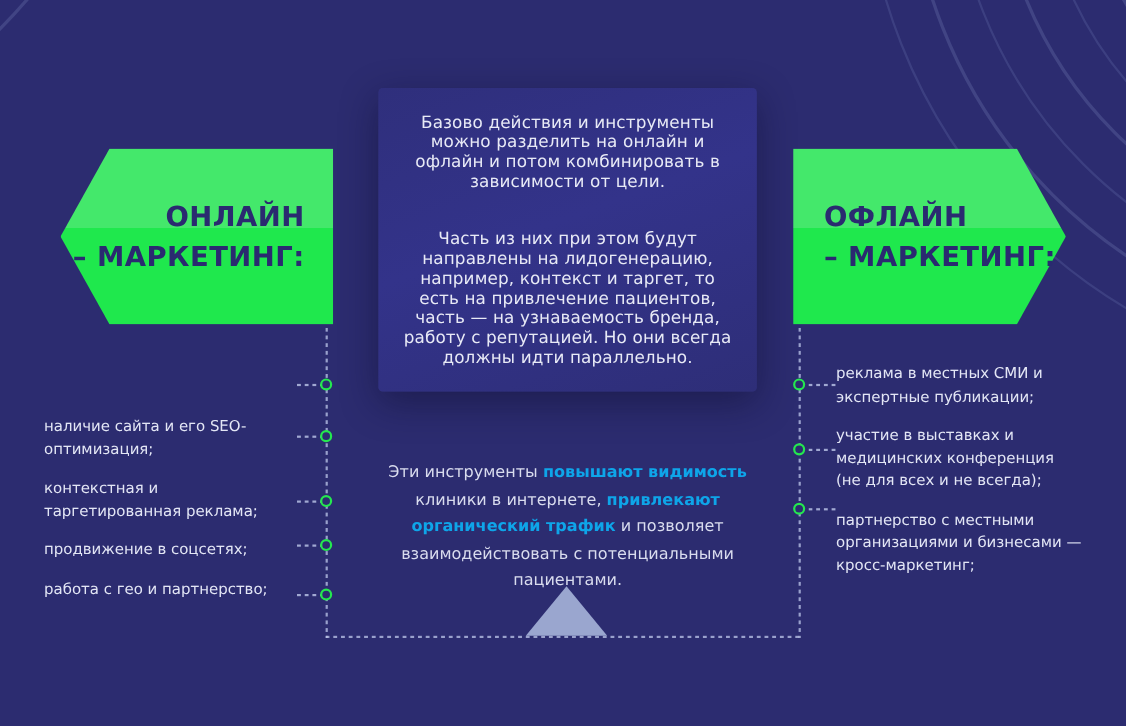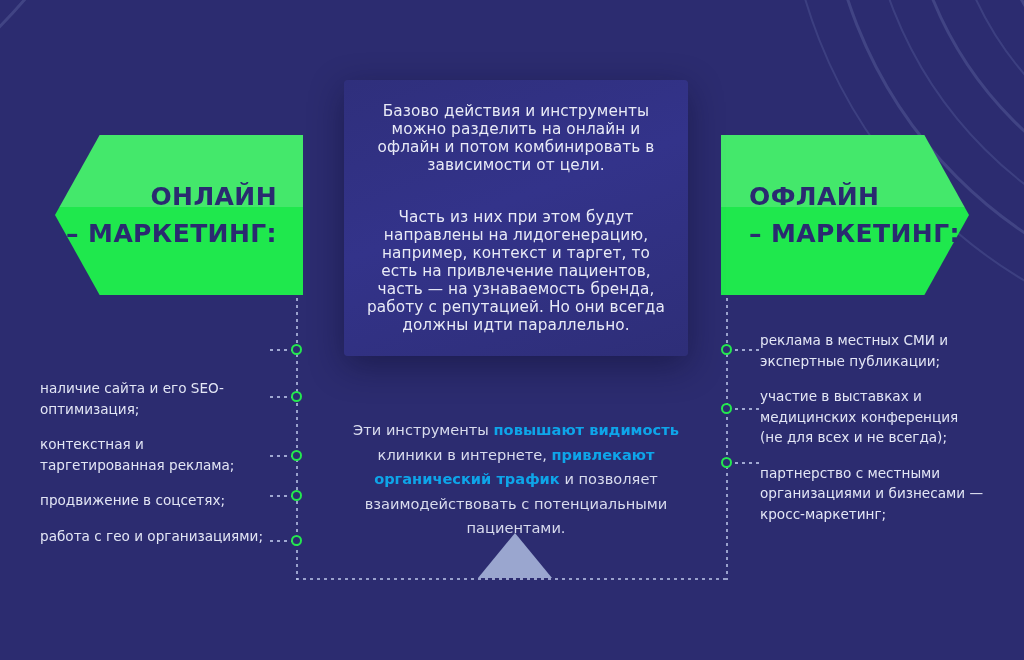--- a/index.html
+++ b/index.html
@@ -175,21 +175,21 @@
   <div class="vline" style="left:296px; top:298px; height:282px;"></div>
   <div class="vline" style="left:726px; top:298px; height:282px;"></div>
   <div class="hline" style="left:296px; top:578px; width:432px;"></div>
 
   <div id="triangle"></div>
 
   <ul class="list" id="list-left">
     <li>наличие сайта и его SEO-оптимизация;</li>
     <li>контекстная и таргетированная реклама;</li>
     <li>продвижение в соцсетях;</li>
-    <li>работа с гео и организациями;</li>
+    <li>работа с гео и партнерство;</li>
   </ul>
 
   <div class="stub" style="left:270px; top:349px;"></div>
   <div class="dot" style="left:291px; top:344px;"></div>
 
   <div class="stub" style="left:270px; top:396px;"></div>
   <div class="dot" style="left:291px; top:391px;"></div>
 
   <div class="stub" style="left:270px; top:455px;"></div>
   <div class="dot" style="left:291px; top:450px;"></div>

